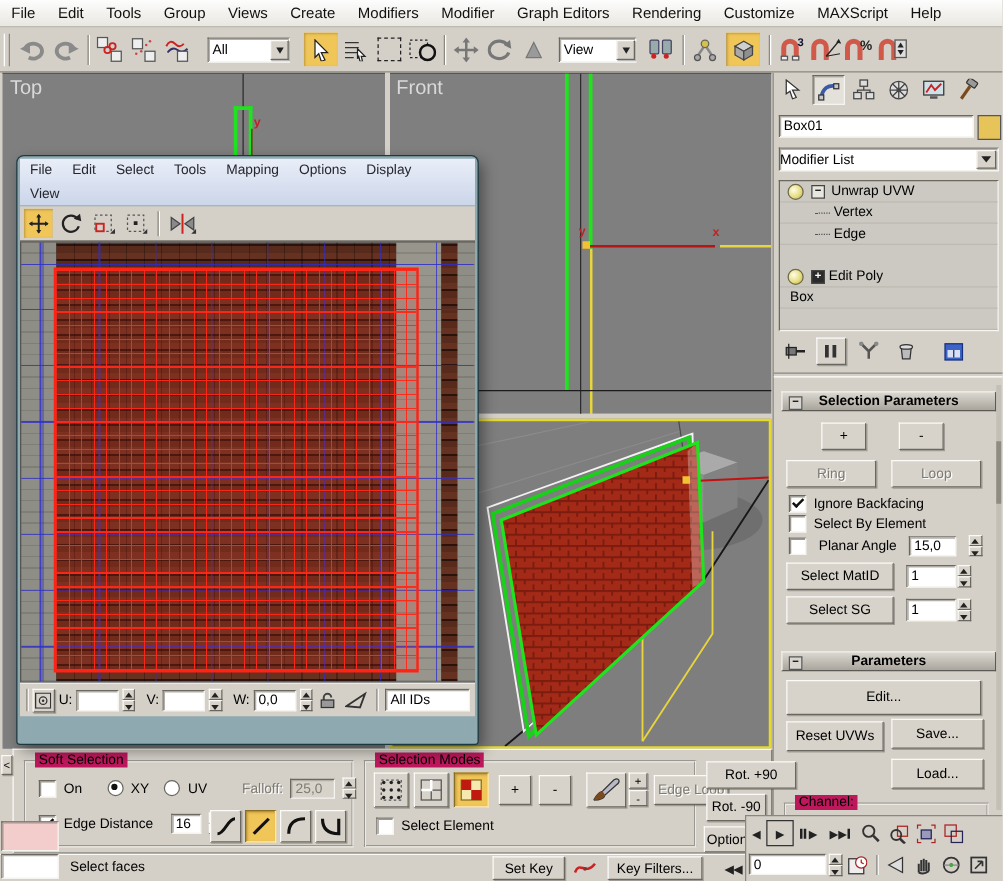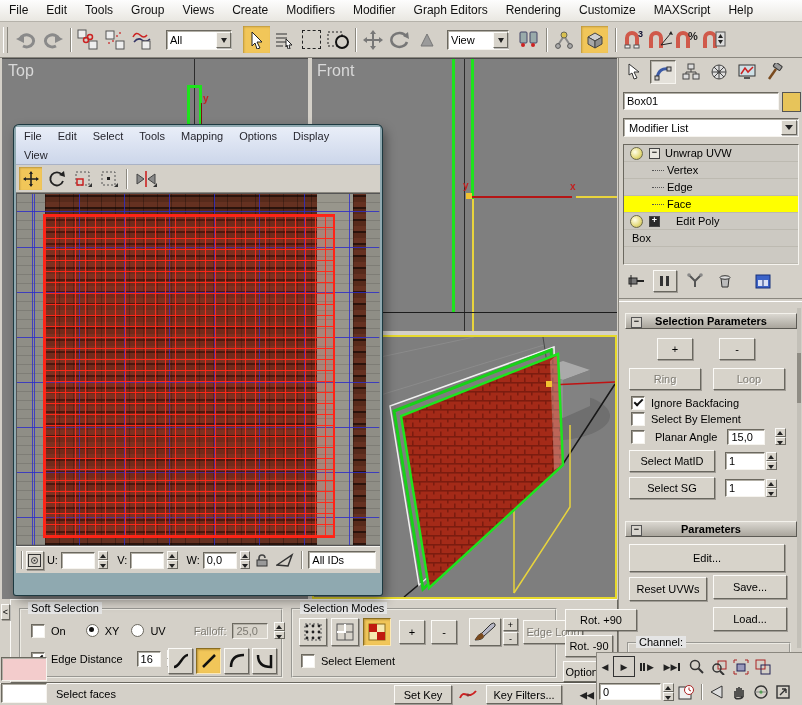--- a/index.html
+++ b/index.html
@@ -21,21 +21,21 @@
   .spin i{flex:1;background:#d7d3ca;border:1px solid;border-color:#fbfaf7 #69675f #69675f #fbfaf7;position:relative}
   .spin i.up::after{content:"";position:absolute;left:1px;top:2px;border:3px solid transparent;border-bottom:4px solid #222;border-top:none}
   .spin i.dn::after{content:"";position:absolute;left:1px;top:3px;border:3px solid transparent;border-top:4px solid #222;border-bottom:none}
   .cb{width:12px;height:12px;background:#fff;border:1px solid;border-color:#6b685f #f6f4ef #f6f4ef #6b685f;
       box-shadow:inset 1px 1px 0 #9b978e;position:relative;flex:none}
   .cb.on::after{content:"";position:absolute;left:2px;top:2px;width:7px;height:3px;
       border-left:2px solid #111;border-bottom:2px solid #111;transform:rotate(-45deg)}
   .rd{width:11px;height:11px;border-radius:50%;background:#fff;border:1px solid #6b685f;position:relative;flex:none}
   .rd.on::after{content:"";position:absolute;left:2px;top:2px;width:5px;height:5px;border-radius:50%;background:#111}
   .grp{border:2px groove #eceae3;position:absolute;box-sizing:border-box}
-  .grp>.cap{position:absolute;top:-8px;left:7px;background:#e5e5e5;padding:0 3px;white-space:nowrap}
+  .grp>.cap{position:absolute;top:-8px;left:7px;background:#be185d;padding:0 3px;white-space:nowrap}
   .roll{background:linear-gradient(#dbd8d1,#a9a59c);border:1px solid;border-color:#f3f1eb #5c5a54 #5c5a54 #f3f1eb;
         font-weight:bold;display:flex;align-items:center;justify-content:center;position:absolute;box-sizing:border-box}
   .mbox{position:absolute;left:5px;top:3px;width:9px;height:9px;background:#d8d5ce;border:1px solid #555;
         font:bold 9px/7px "Liberation Sans",sans-serif;text-align:center}
   .vline,.hline,.strip{position:absolute}
   .vplabel{position:absolute;color:#d9d9d9;font-size:16px}
   .mi{padding:0 9px;line-height:21px;font-size:12px;color:#101010}
   .umi{padding:0 8px;line-height:19px;font-size:11px;color:#26262e}
   .sep{width:1px;height:24px;background:#8b887f;box-shadow:1px 0 0 #fff;margin:0 3px;flex:none}
   .axislbl{position:absolute;color:#c32121;font-size:10px;font-weight:bold}
@@ -158,49 +158,45 @@
             <line x1="10" y1="6" x2="3" y2="16" stroke="#7a4a1e" stroke-width="2.5"></line>
           </svg>
       </div>
     </div>
 
     <div class="abs sink" style="left:4px;top:34px;width:156px;height:18px">
       <span>Box01</span>
     </div>
     <div class="abs" style="left:163px;top:34px;width:17px;height:18px;background:#e7c45a;border:1px solid #555"></div>
 
-    <div class="abs sink" style="left:4px;top:60px;width:176px;height:19px;padding-left:5px">
+    <div class="abs sink" style="left:4px;top:60px;width:176px;height:19px;padding-left:0">
       <span>Modifier List</span>
       <div class="btn" style="position:absolute;right:1px;top:1px;width:16px;height:15px">
         <div style="border:4px solid transparent;border-top:5px solid #222;margin-top:4px"></div>
       </div>
     </div>
 
     <div class="abs" style="left:4px;top:86px;width:176px;height:121px;background:#ccc9c2;border:1px solid;border-color:#6b685f #f6f4ef #f6f4ef #6b685f;box-sizing:border-box">
       <div class="stackrow" style="top:0">
         <span class="bulb" style="margin-left:6px"></span>
         <span class="treebox" style="margin-left:6px">−</span>
         <span style="margin-left:5px">Unwrap UVW</span>
       </div>
       <div class="stackrow" style="top:17px">
         <span class="dots" style="margin-left:28px"></span>
         <span style="margin-left:3px">Vertex</span>
       </div>
       <div class="stackrow" style="top:34px">
         <span class="dots" style="margin-left:28px"></span>
         <span style="margin-left:3px">Edge</span>
       </div>
-      <div class="stackrow" style="top:51px;background:#ffff00">
-        <span class="dots" style="margin-left:28px"></span>
-        <span style="margin-left:3px">Face</span>
-      </div>
       <div class="stackrow" style="top:68px">
         <span class="bulb" style="margin-left:6px"></span>
         <span class="treebox" style="margin-left:6px;background:#2a2a2a;color:#fff">+</span>
-        <span style="margin-left:16px">Edit Poly</span>
+        <span style="margin-left:3px">Edit Poly</span>
       </div>
       <div class="stackrow" style="top:85px">
         <span style="margin-left:8px">Box</span>
       </div>
       <div class="stackrow" style="top:102px"></div>
     </div>
 
     <div class="abs flex" style="left:6px;top:212px;gap:6px">
       <div class="flat" style="width:22px;height:20px">
         <svg width="18" height="16">

